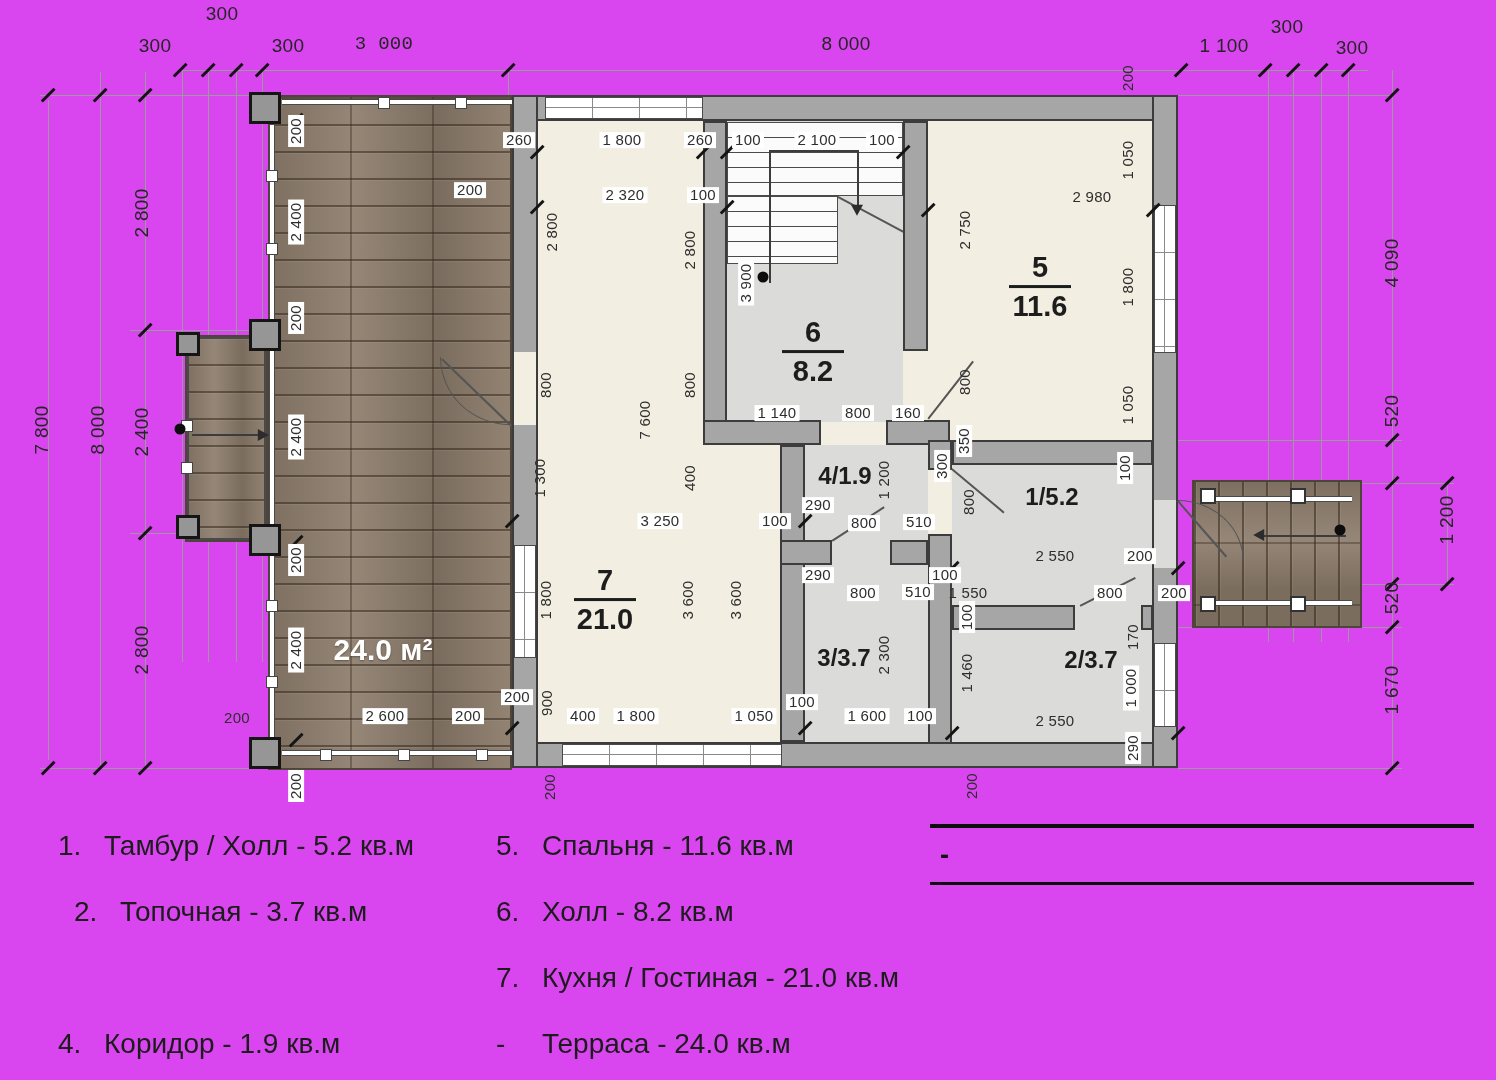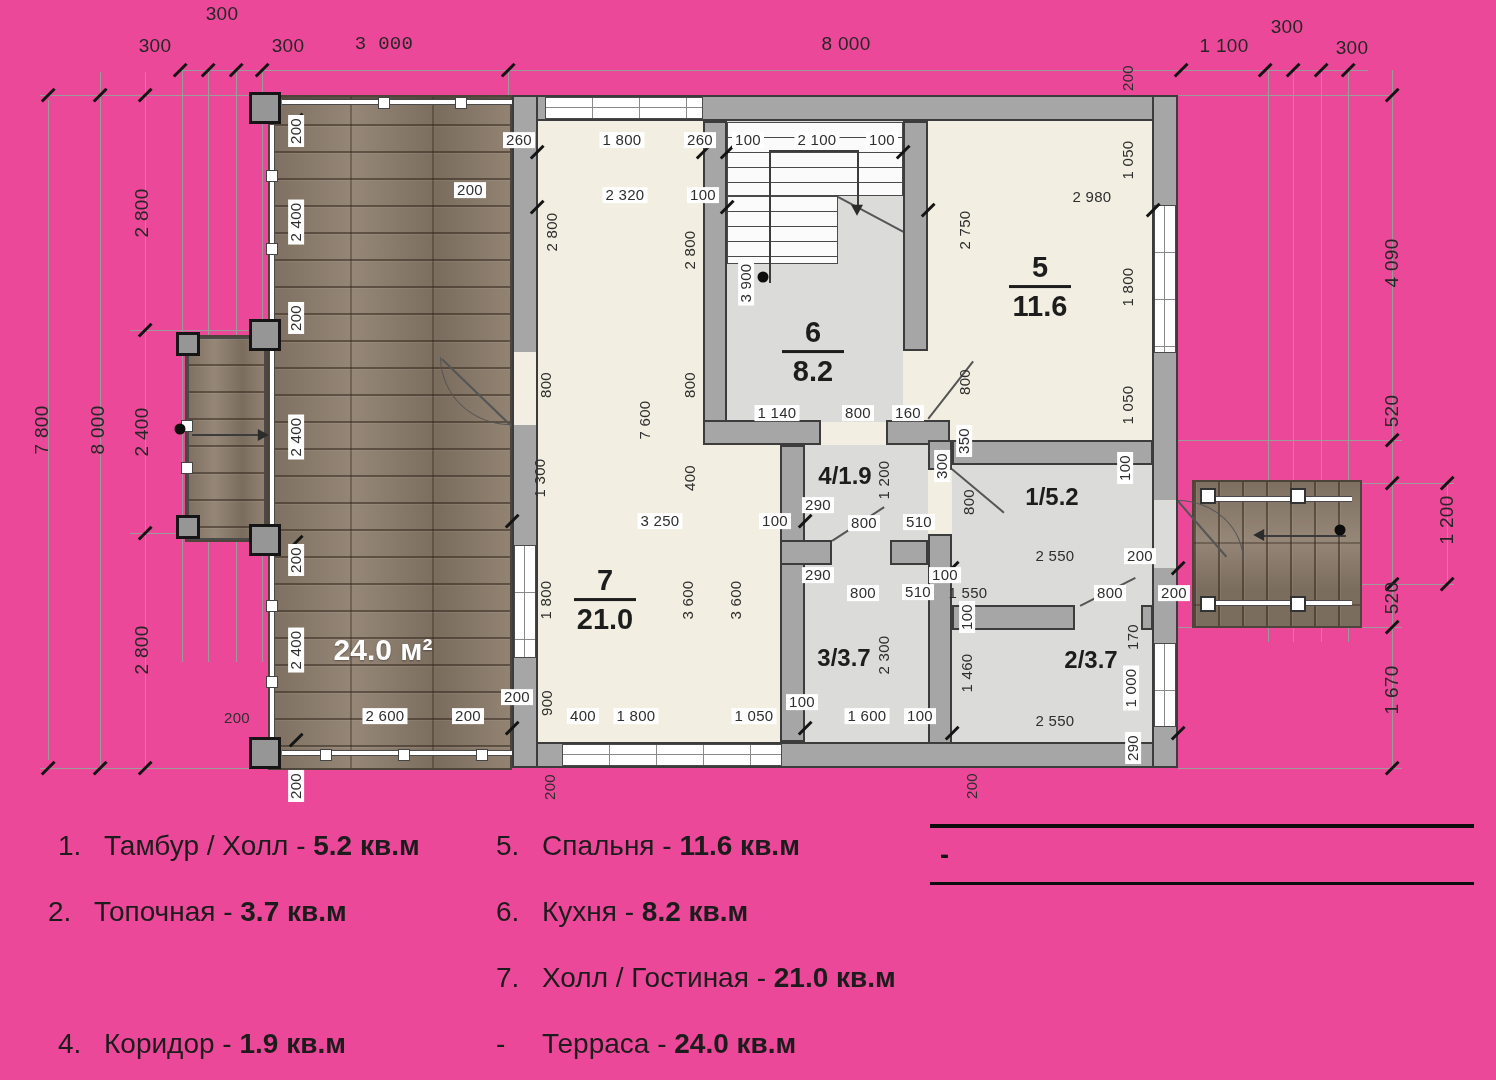--- a/index.html
+++ b/index.html
@@ -1,16 +1,16 @@
 <!DOCTYPE html>
 <html><head>
 <meta charset="utf-8">
 <style>
   html,body{margin:0;padding:0;background:#fff;}
-  .stage{position:relative;width:1496px;height:1080px;background:#ec4899;overflow:hidden;
+  .stage{position:relative;width:1496px;height:1080px;background:#d946ef;overflow:hidden;
          font-family:"Liberation Sans", sans-serif;}
   .el{position:absolute;box-sizing:border-box;}
   
   .lh{background:#9b9b9b;height:1px;}
   .lv{background:#9b9b9b;width:1px;}
   .ldh{background:#3c3c3c;height:2px;}
   .ldv{background:#3c3c3c;width:2px;}
   .cream{background:#f2eee1;}
   .grayf{background:#dbdbda;}
   .wall{background:#a6a6a6;border:2px solid #3c3c3c;}
@@ -59,21 +59,21 @@
   .rl{position:absolute;transform:translate(-50%,-50%);text-align:center;color:#1d1d1d;font-weight:bold;}
   .rl .num{font-size:29px;display:block;line-height:1.05;}
   .rl .bar{height:3px;background:#1d1d1d;width:62px;margin:3px auto;}
   .rl .area{font-size:29px;display:block;line-height:1.05;}
   .rli{position:absolute;transform:translate(-50%,-50%);font-size:24px;font-weight:bold;color:#1d1d1d;white-space:nowrap;}
   .terr{position:absolute;transform:translate(-50%,-50%);font-size:30px;font-weight:bold;color:#fff;
         text-shadow:0 1px 2px rgba(0,0,0,.35);white-space:nowrap;}
   
   .legend-item{position:absolute;font-size:28px;color:#1c1c1c;white-space:nowrap;}
   .legend-item .lnum{display:inline-block;width:46px;}
-  .legend-item b{font-weight:bold;}
+  .legend-item b{font-weight:normal;}
   .legend-total{position:absolute;left:930px;top:824px;width:528px;height:54px;
        border-top:4px solid #0d0d0d;border-bottom:3px solid #0d0d0d;
        display:flex;align-items:center;justify-content:space-between;
        font-size:27px;font-weight:bold;color:#111;padding:0 6px 0 10px;}
 </style>
 </head>
 <body>
 
 <div class="stage">
   <div class="el" id="plan" style="left:0;top:0;width:1496px;height:810px;">
@@ -358,23 +358,23 @@
         <span class="area">11.6</span>
       </div>
       <div class="rli" style="left: 1052px; top: 497px;">1/5.2</div>
       <div class="rli" style="left: 845px; top: 476px;">4/1.9</div>
       <div class="rli" style="left: 844px; top: 658px;">3/3.7</div>
       <div class="rli" style="left: 1053px; top: 660px; margin-left: 38px;">2/3.7</div>
       <div class="terr" style="left: 383px; top: 650px;">24.0 м²</div>
     </div>
   <div class="el" id="legend" style="left:0;top:810px;width:1496px;height:270px;">
       <div class="legend-item" style="left: 58px; top: 20px;"><span class="lnum">1.</span><span>Тамбур / Холл - </span><b>5.2 кв.м</b></div>
-      <div class="legend-item" style="left: 48px; top: 86px;"><span class="lnum">2.</span><span>Топочная - </span><b>3.7 кв.м</b></div>
+      <div class="legend-item" style="left: 74px; top: 86px;"><span class="lnum">2.</span><span>Топочная - </span><b>3.7 кв.м</b></div>
       <div class="legend-item" style="left: 58px; top: 218px;"><span class="lnum">4.</span><span>Коридор - </span><b>1.9 кв.м</b></div>
       <div class="legend-item" style="left: 496px; top: 20px;"><span class="lnum">5.</span><span>Спальня - </span><b>11.6 кв.м</b></div>
-      <div class="legend-item" style="left: 496px; top: 86px;"><span class="lnum">6.</span><span>Кухня - </span><b>8.2 кв.м</b></div>
-      <div class="legend-item" style="left: 496px; top: 152px;"><span class="lnum">7.</span><span>Холл / Гостиная - </span><b>21.0 кв.м</b></div>
+      <div class="legend-item" style="left: 496px; top: 86px;"><span class="lnum">6.</span><span>Холл - </span><b>8.2 кв.м</b></div>
+      <div class="legend-item" style="left: 496px; top: 152px;"><span class="lnum">7.</span><span>Кухня / Гостиная - </span><b>21.0 кв.м</b></div>
       <div class="legend-item" style="left: 496px; top: 218px;"><span class="lnum">-</span><span>Терраса - </span><b>24.0 кв.м</b></div>
     </div>
   <div class="legend-total">
     <span>-</span>
   </div>
 </div>
 
 </body></html>

